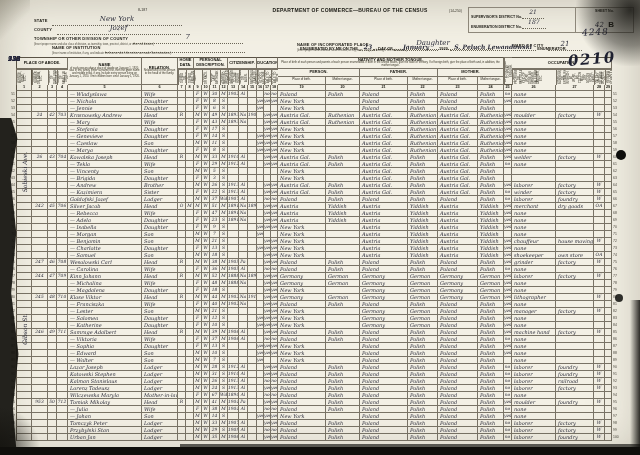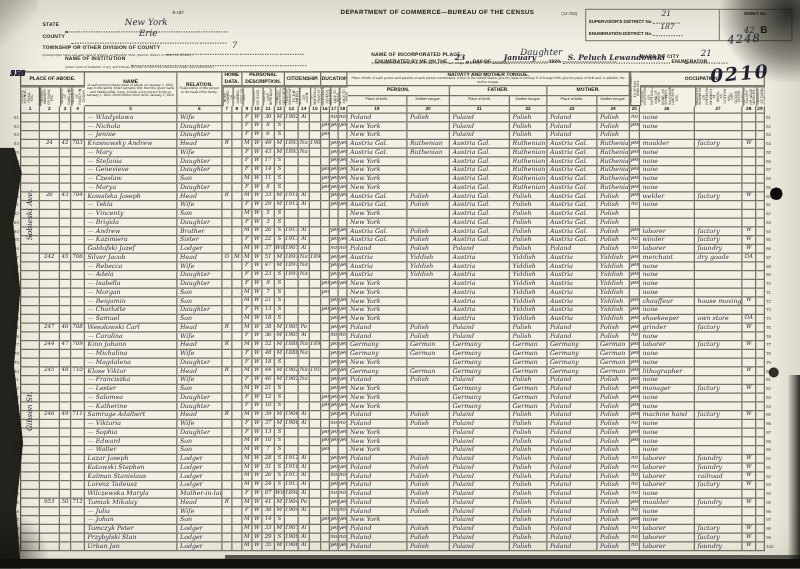--- a/index.html
+++ b/index.html
@@ -74,21 +74,21 @@
   <div class="abs" id="form-no">8-187</div>
   <div class="abs" id="dept">DEPARTMENT OF COMMERCE—BUREAU OF THE CENSUS</div>
   <div class="abs" id="title-note">(14-250)</div>
 
   <div class="abs" id="f-state">
     <span class="lab">STATE</span>
     <span class="wline" style="width:130px"><span class="hval">New York</span></span>
   </div>
   <div class="abs" id="f-county">
     <span class="lab">COUNTY</span>
-    <span class="wline" style="width:124px"><span class="hval">Erie</span></span>
+    <span class="wline" style="width:124px"><span class="hval">Jozef</span></span>
   </div>
   <div class="abs" id="f-town">
     <span class="lab">TOWNSHIP OR OTHER DIVISION OF COUNTY</span>
     <span class="wline" style="width:110px"><span class="hval">7</span></span>
     <div class="note">(Insert proper name and also class of division, as township, town, precinct, district, or other civil division.)</div>
   </div>
   <div class="abs" id="f-inst">
     <span class="lab">NAME OF INSTITUTION</span>
     <span class="wline" style="width:140px"><span class="hval"></span></span>
     <div class="note">(Insert name of institution, if any, and indicate the lines on which the entries are made. See instructions.)</div>

